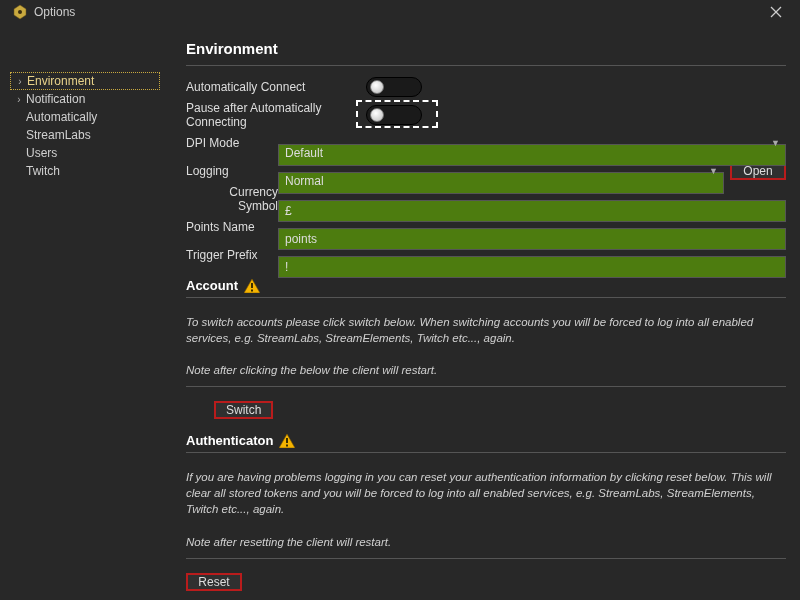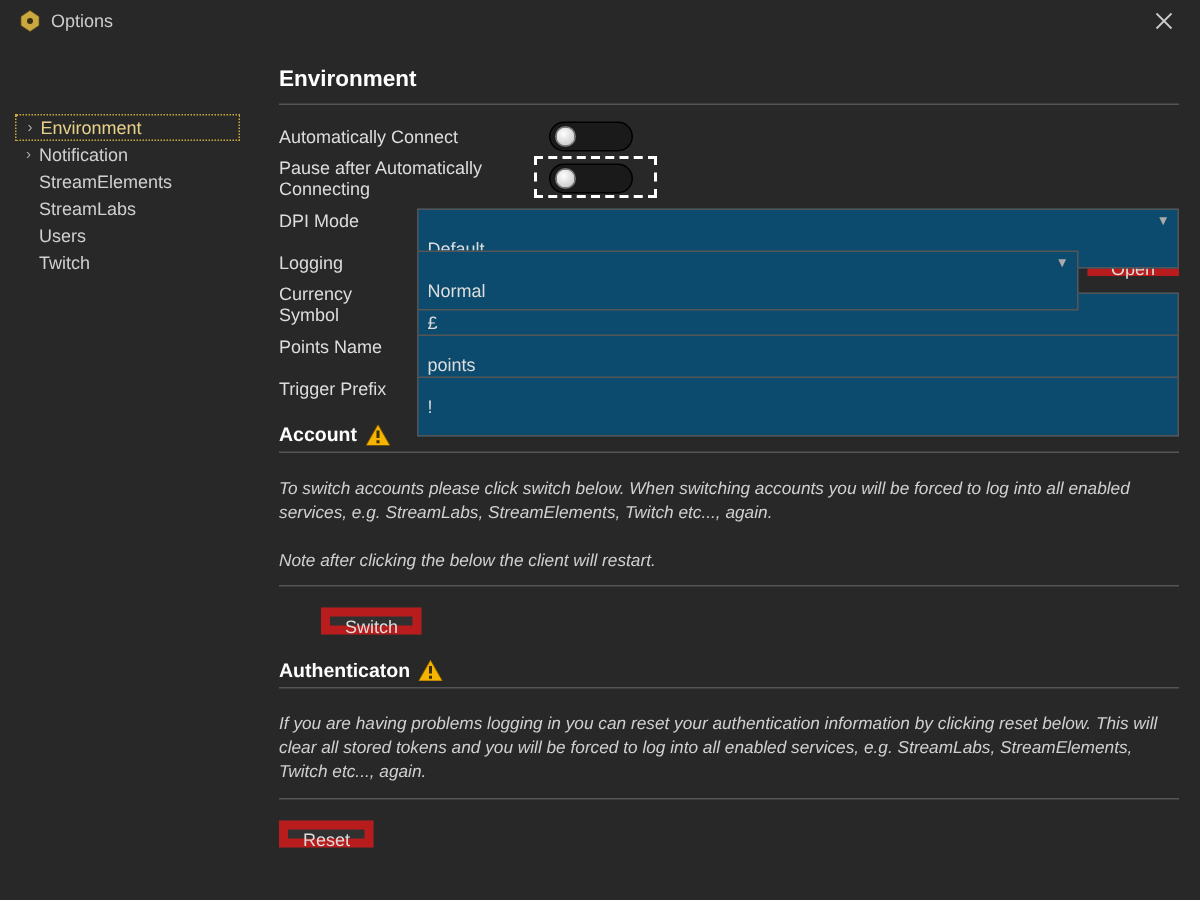--- a/index.html
+++ b/index.html
@@ -19,24 +19,24 @@
   .sidebar-row.active { border: 1px dotted #c9a93f; color: #e8d28a; }
   .main { flex: 1; padding: 16px 14px 8px 16px; display: flex; flex-direction: column; overflow: hidden; }
   h2.section-title { font-size: 15px; font-weight: bold; color: #fff; margin-bottom: 8px; }
   .hr { border-top: 1px solid #555; margin-bottom: 8px; }
   .form-row { display: flex; align-items: center; height: 26px; margin-bottom: 2px; }
   .form-row .lbl { width: 180px; color: #ddd; }
   .form-row .ctl { flex: 1; display: flex; align-items: center; }
   .toggle { position: relative; width: 56px; height: 20px; border-radius: 10px; background: #1a1a1a; border: 1px solid #000; cursor: pointer; }
   .toggle .knob { position: absolute; top: 2px; left: 3px; width: 14px; height: 14px; border-radius: 50%; background: radial-gradient(circle at 40% 35%, #fff, #bbb); border: 1px solid #777; }
   .highlight-box { position: absolute; border: 2px dashed #fff; pointer-events: none; }
-  .select, .text-input { height: 22px; background: #0c4a6e; border: 1px solid #555; color: #ddd; padding: 19px 6px; width: 100%; font-family: inherit; font-size: 12px; margin-top: 24px; }
+  .select, .text-input { height: 22px; background: #4d7c0f; border: 1px solid #555; color: #ddd; padding: 1px 6px; width: 100%; font-family: inherit; font-size: 12px; margin-top: 24px; }
   .select-wrap { position: relative; flex: 1; }
   .select-wrap .caret { position: absolute; right: 6px; top: 50%; transform: translateY(-50%); font-size: 9px; color: #aaa; pointer-events: none; }
-  .btn { height: 18px; min-width: 56px; padding: 0 10px; background: #303030; border: 6px solid #b91c1c; color: #ddd; cursor: pointer; font-family: inherit; font-size: 12px; }
+  .btn { height: 18px; min-width: 56px; padding: 0 10px; background: #303030; border: 2px solid #b91c1c; color: #ddd; cursor: pointer; font-family: inherit; font-size: 12px; }
   .section-sub { display: flex; align-items: flex-end; margin-top: 8px; margin-bottom: 4px; }
   .section-sub h3 { font-size: 13px; font-weight: bold; color: #fff; margin-right: 6px; }
   .warn-icon { width: 16px; height: 14px; }
   .paragraph { font-size: 11.5px; color: #d0d0d0; line-height: 1.4; margin: 8px 0; font-style: italic; }
   .ctl .btn { margin-left: 6px; }
 </style>
 </head>
 <body>
 
 <div class="window">
@@ -61,21 +61,21 @@
         <div class="sidebar-row active">
           <span class="chev">›</span>
           <span class="label">Environment</span>
         </div>
         <div class="sidebar-row">
           <span class="chev">›</span>
           <span class="label">Notification</span>
         </div>
         <div class="sidebar-row">
           <span class="chev none">›</span>
-          <span class="label">StreamElements</span>
+          <span class="label">Automatically</span>
         </div>
         <div class="sidebar-row">
           <span class="chev none">›</span>
           <span class="label">StreamLabs</span>
         </div>
         <div class="sidebar-row">
           <span class="chev none">›</span>
           <span class="label">Users</span>
         </div>
         <div class="sidebar-row">
@@ -122,21 +122,21 @@
         <div class="ctl">
           <div class="select-wrap">
             <div class="select">Normal</div>
             <span class="caret">▼</span>
           </div>
           <button class="btn">Open</button>
         </div>
       </div>
 
       <div class="form-row">
-        <div class="lbl" style="width:92px;">Currency Symbol</div>
+        <div class="lbl" style="width:92px;text-align:right;">Currency Symbol</div>
         <div class="ctl">
           <input class="text-input" value="£" style="">
         </div>
       </div>
 
       <div class="form-row">
         <div class="lbl" style="width:92px;">Points Name</div>
         <div class="ctl">
           <input class="text-input" value="points" style="">
         </div>
@@ -172,20 +172,21 @@
         <span class="warn-icon">
           <svg viewBox="0 0 16 14">
               <polygon points="8,0 16,14 0,14" fill="#f5b400" stroke="#7a5600" stroke-width="0.6"></polygon>
               <rect x="7" y="4" width="2" height="5" fill="#3a2e00"></rect>
               <rect x="7" y="10.5" width="2" height="2" fill="#3a2e00"></rect>
             </svg>
         </span>
       </div>
       <div class="hr"></div>
       <p class="paragraph">If you are having problems logging in you can reset your authentication information by clicking reset below. This will clear all stored tokens and you will be forced to log into all enabled services, e.g. StreamLabs, StreamElements, Twitch etc..., again.</p>
+      <p class="paragraph">Note after resetting the client will restart.</p>
       <div class="hr"></div>
       <div style="margin:6px 0;">
         <button class="btn">Reset</button>
       </div>
 
       <div style="flex:1"></div>
     </div>
   </div>
 
 </div>

